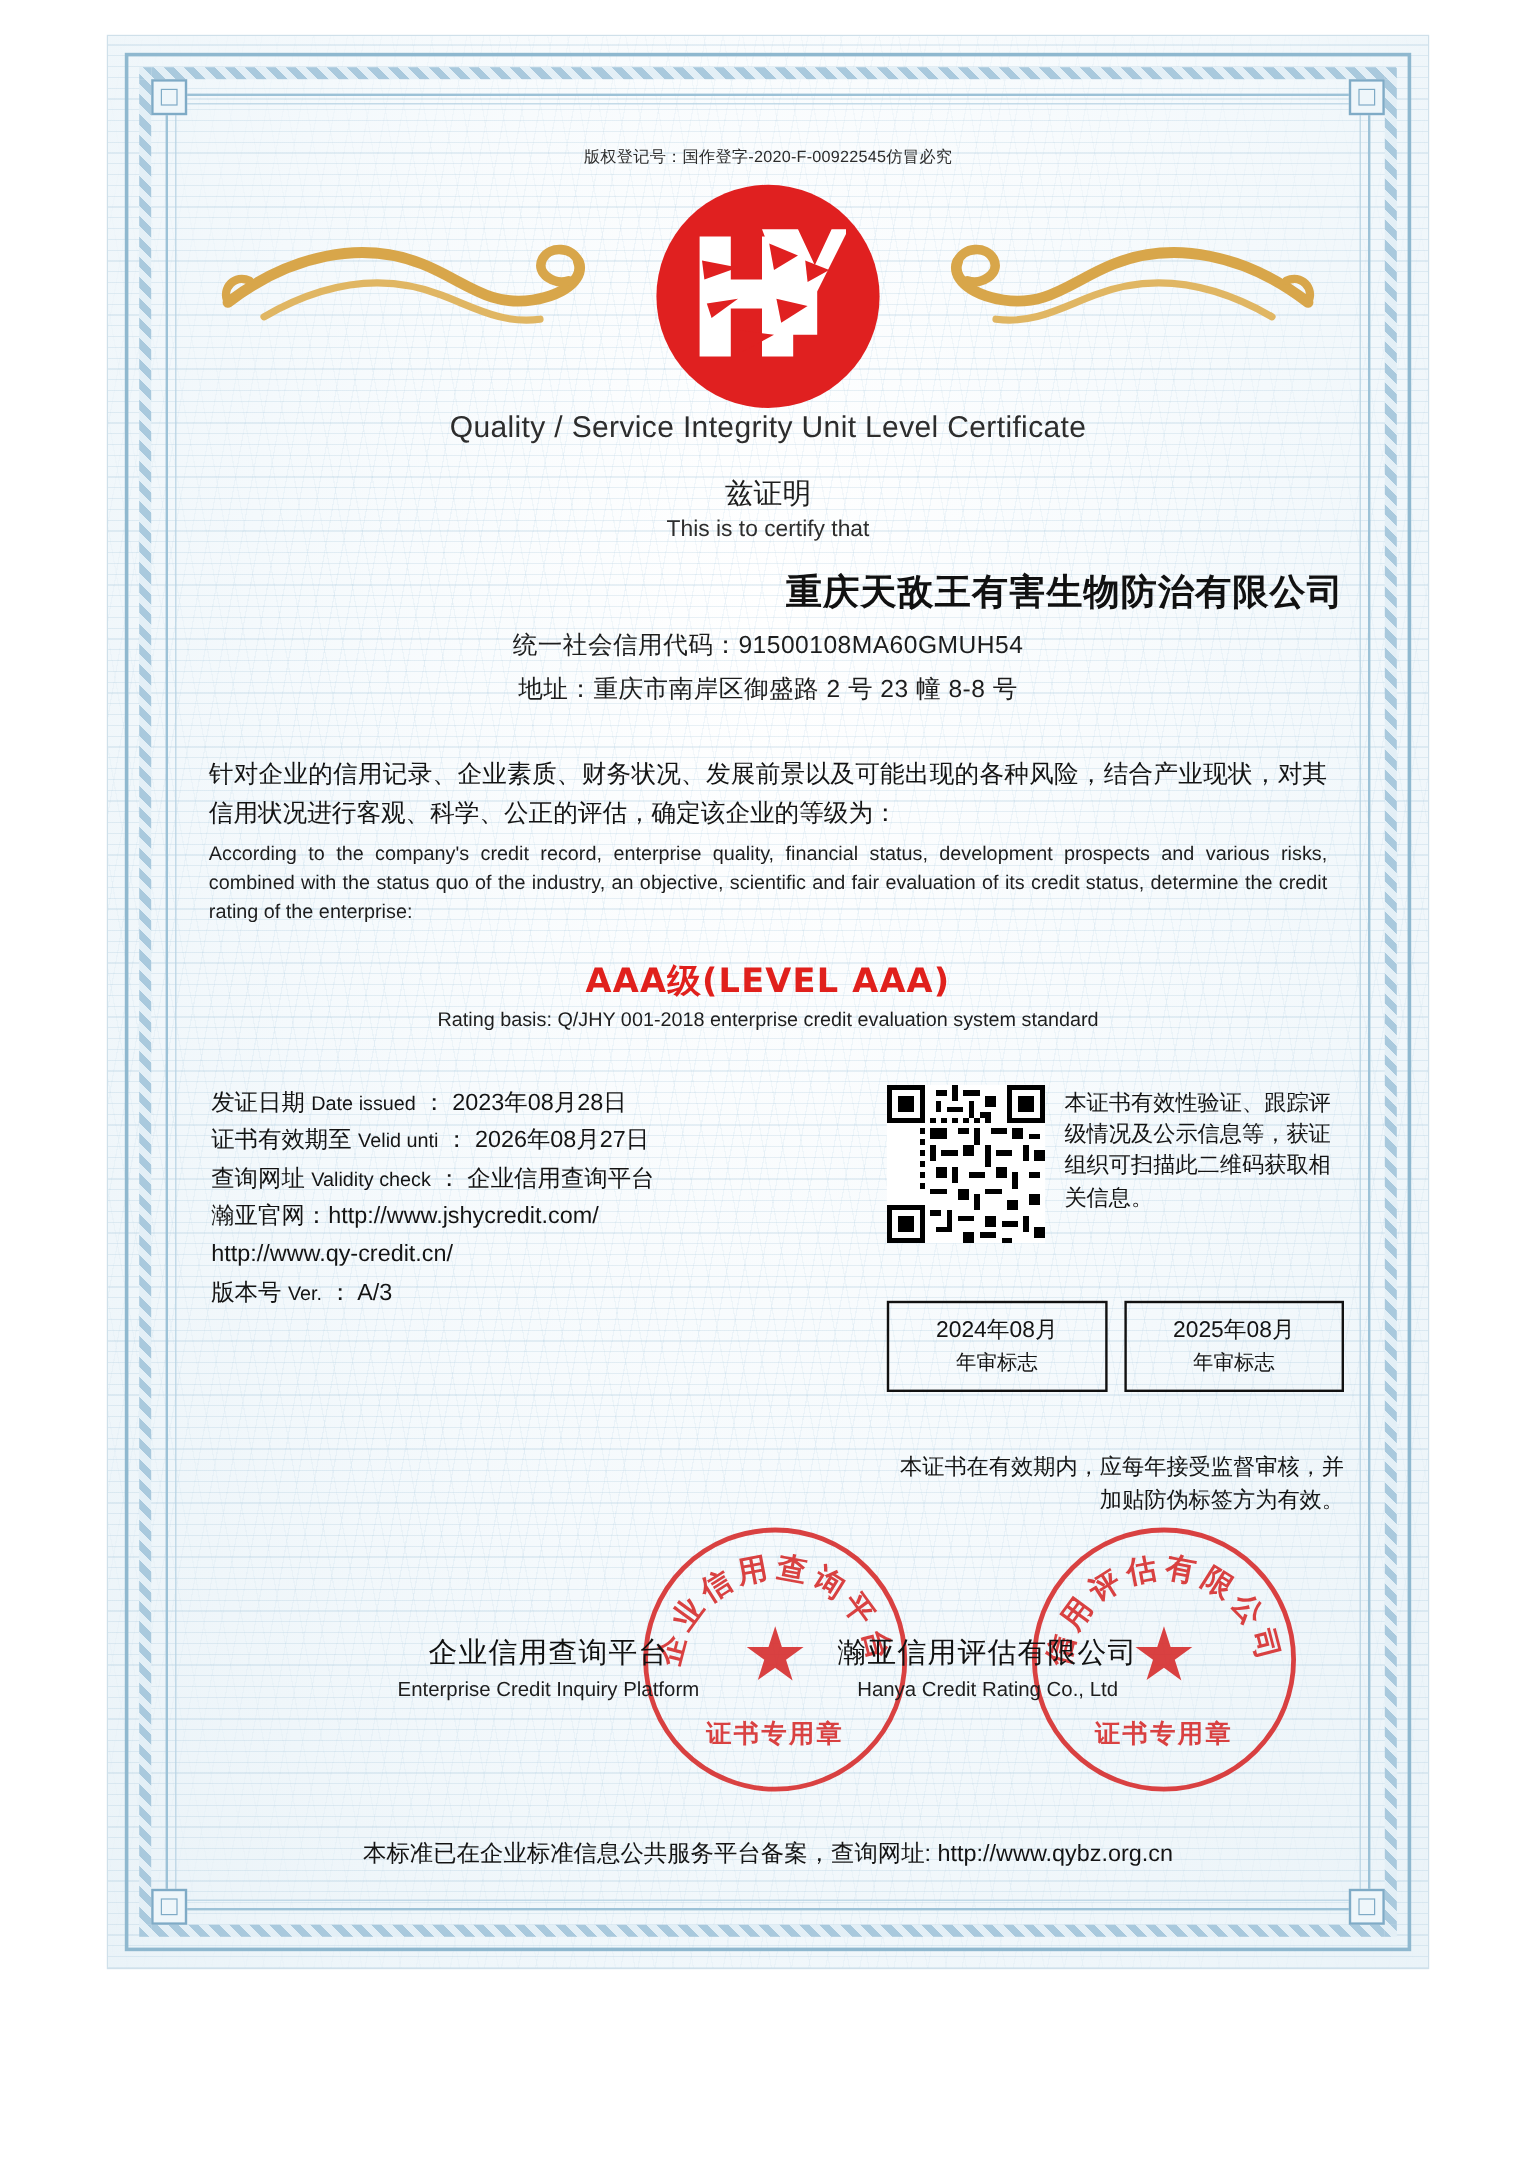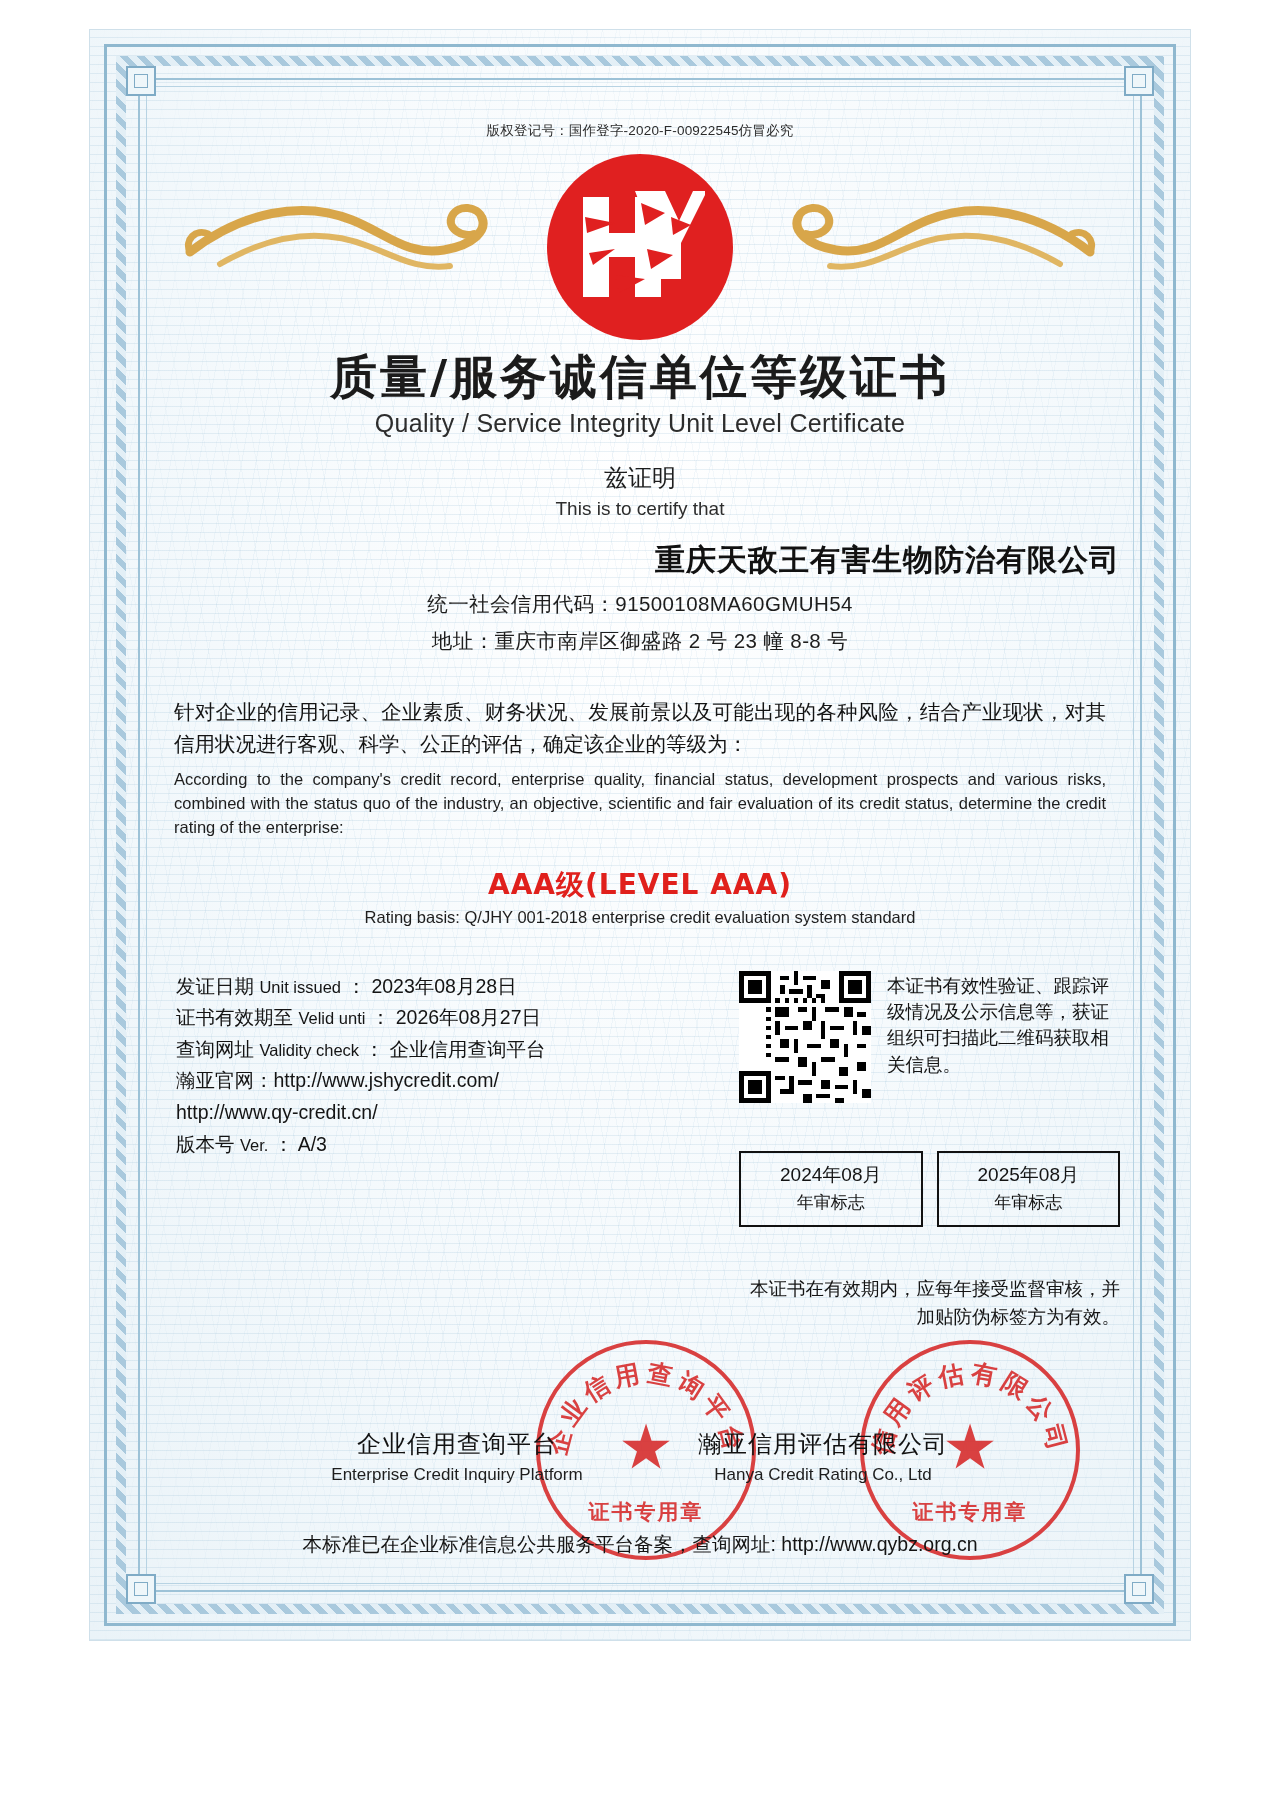--- a/index.html
+++ b/index.html
@@ -416,21 +416,20 @@
       </div>
 
       <svg class="flourish right" viewBox="0 0 330 96">
         <path d="M8 58 C60 18, 120 6, 170 26 C205 40, 225 62, 262 56 C292 51, 305 36, 300 24" fill="none" stroke="#d8a64a" stroke-width="9" stroke-linecap="round"></path>
         <path d="M38 70 C90 40, 140 34, 186 52 C215 63, 236 76, 268 72" fill="none" stroke="#e0b663" stroke-width="6" stroke-linecap="round"></path>
         <path d="M300 24 C296 12, 276 10, 270 22 C264 34, 280 44, 292 40" fill="none" stroke="#d8a64a" stroke-width="8" stroke-linecap="round"></path>
         <path d="M8 58 C2 46, 14 34, 26 40" fill="none" stroke="#d8a64a" stroke-width="7" stroke-linecap="round"></path>
       </svg>
     </div>
 
-    <div class="title-cn">质量/服务诚信单位等级证书</div>
     <div class="title-en">Quality / Service Integrity Unit Level Certificate</div>
 
     <div class="certify-cn">兹证明</div>
     <div class="certify-en">This is to certify that</div>
 
     <div class="company">重庆天敌王有害生物防治有限公司</div>
     <div class="credit-code">统一社会信用代码：91500108MA60GMUH54</div>
     <div class="address">地址：重庆市南岸区御盛路 2 号 23 幢 8-8 号</div>
 
     <div class="body-block">
@@ -438,21 +437,21 @@
       <div class="body-en">According to the company's credit record, enterprise quality, financial status, development prospects and various risks, combined with the status quo of the industry, an objective, scientific and fair evaluation of its credit status, determine the credit rating of the enterprise:</div>
     </div>
 
     <div class="level">AAA级(LEVEL AAA)</div>
     <div class="basis-en">Rating basis: Q/JHY 001-2018 enterprise credit evaluation system standard</div>
 
     <div class="details-row">
       <div class="details-left">
         <div class="detail-line">
           <span>发证日期</span>
-          <span class="en">Unit issued</span>
+          <span class="en">Date issued</span>
           <span>：</span>
           <span>2023年08月28日</span>
         </div>
         <div class="detail-line">
           <span>证书有效期至</span>
           <span class="en">Velid unti</span>
           <span>：</span>
           <span>2026年08月27日</span>
         </div>
         <div class="detail-line">

